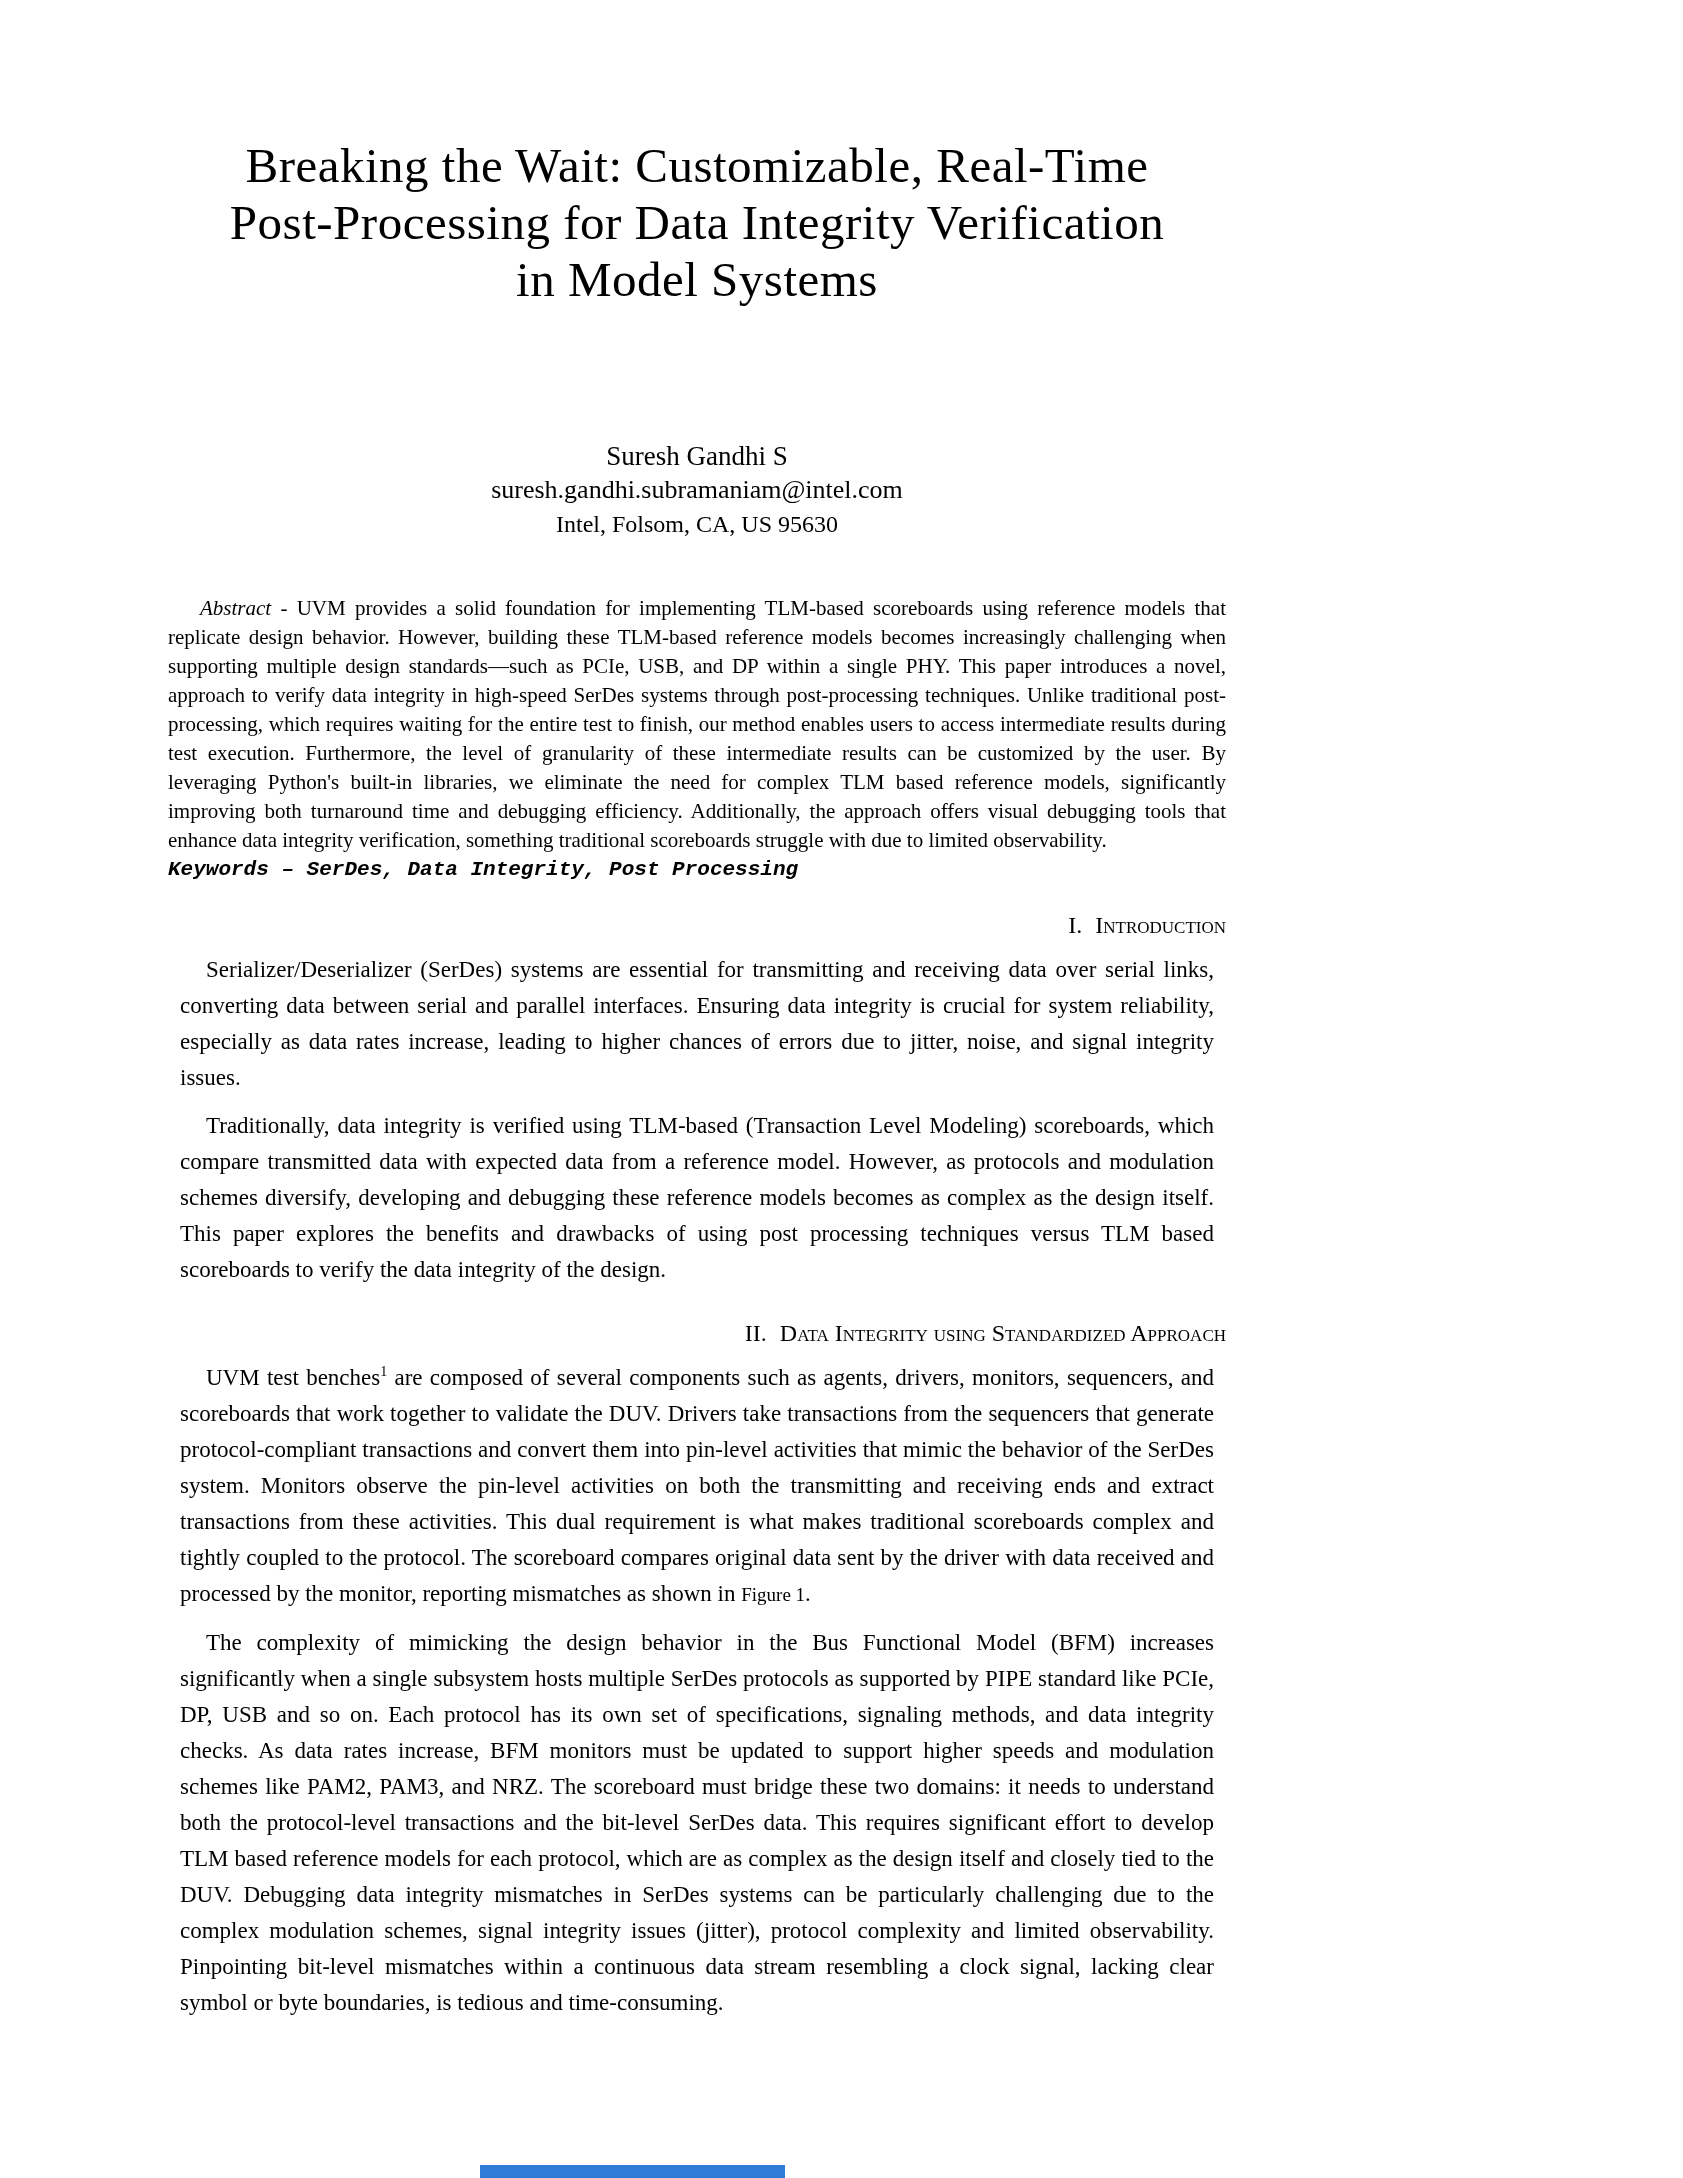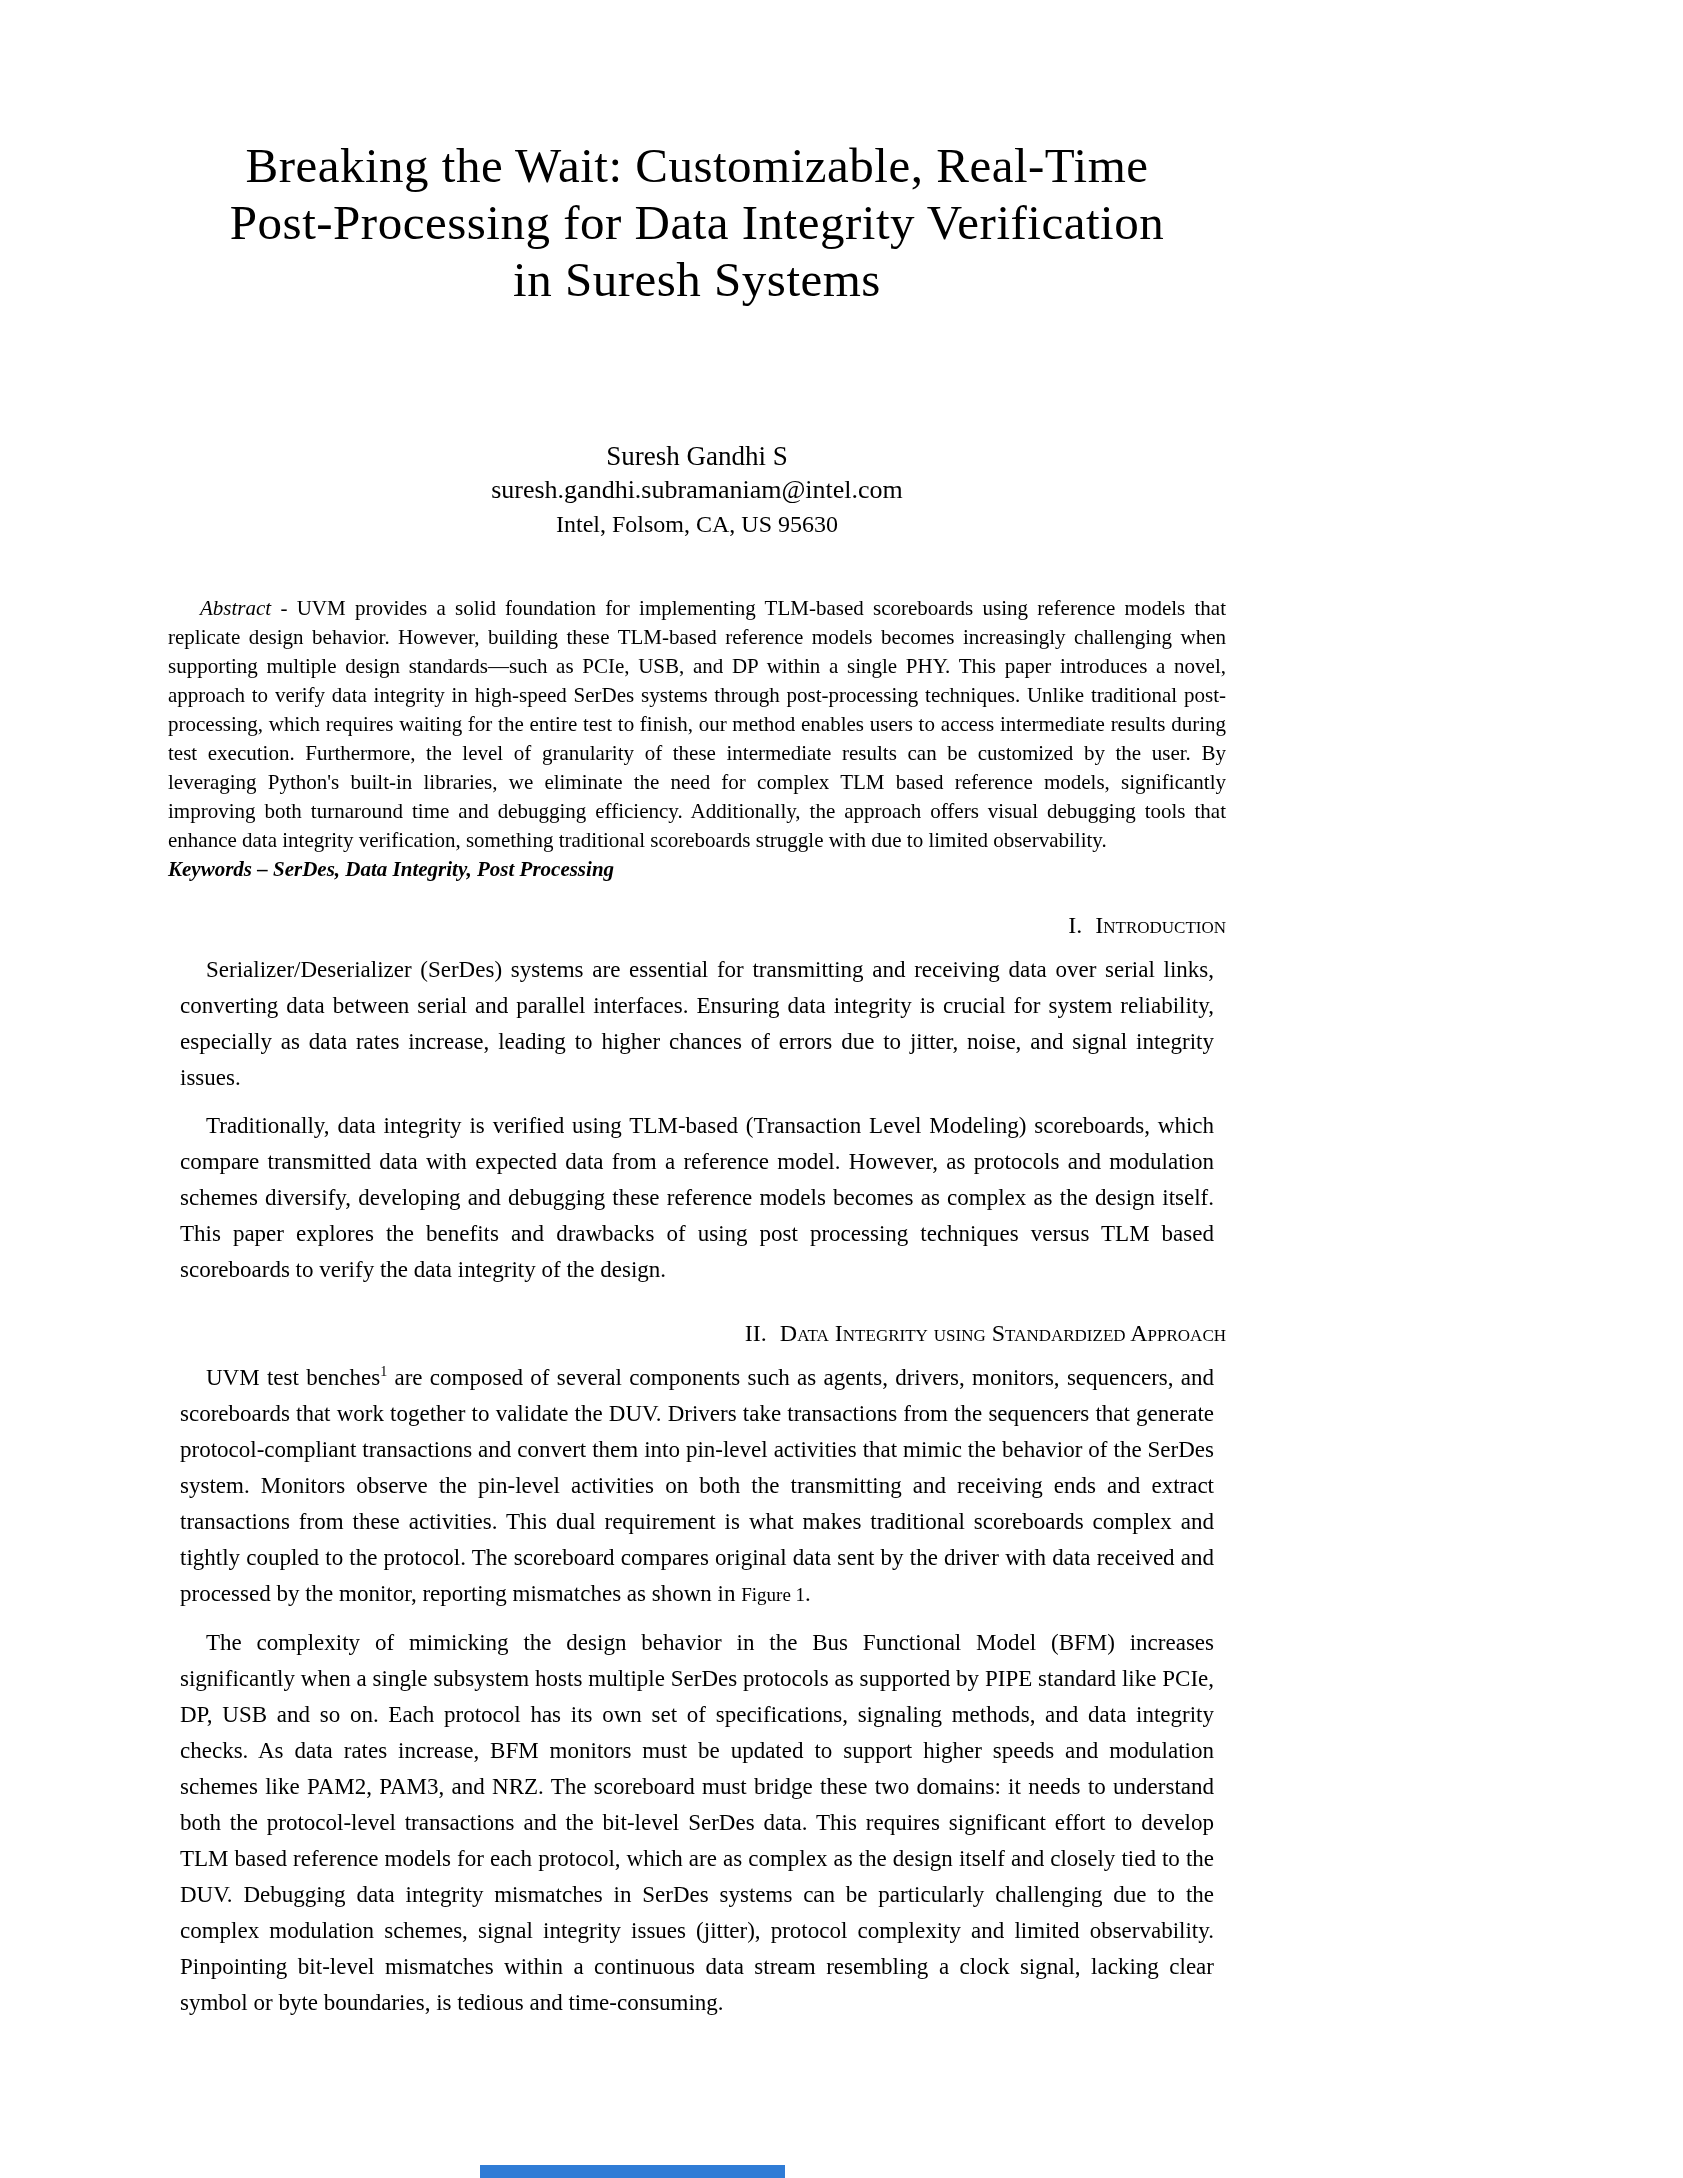--- a/index.html
+++ b/index.html
@@ -41,20 +41,21 @@
     text-align: justify;
     text-indent: 32px;
   }
   .abstract-label { font-style: italic; }
   .keywords {
     margin: 0;
     font-size: 21px;
     font-weight: bold;
     font-style: italic;
     line-height: 29px;
+    font-family: Liberation Mono, monospace;
   }
   .section-heading {
     margin: 26px 0 6px 0;
     text-align: right;
     font-size: 24px;
     font-weight: normal;
     line-height: 30px;
   }
   .sec-num { margin-right: 13px; }
   .sec-title { font-variant: small-caps; }
@@ -82,21 +83,21 @@
 </style>
 </head>
 <body>
 
 <div class="page">
   <div class="content">
 
     <h1 class="title">
         <div>Breaking the Wait: Customizable, Real-Time</div>
         <div>Post-Processing for Data Integrity Verification</div>
-        <div>in Suresh Systems</div>
+        <div>in Model Systems</div>
       </h1>
 
     <div class="authors">
       <div class="author-block">
         <div class="author-name">Suresh Gandhi S</div>
         <div class="author-email">suresh.gandhi.subramaniam@intel.com</div>
         <div class="author-affiliation">Intel, Folsom, CA, US 95630</div>
       </div>
     </div>
 

